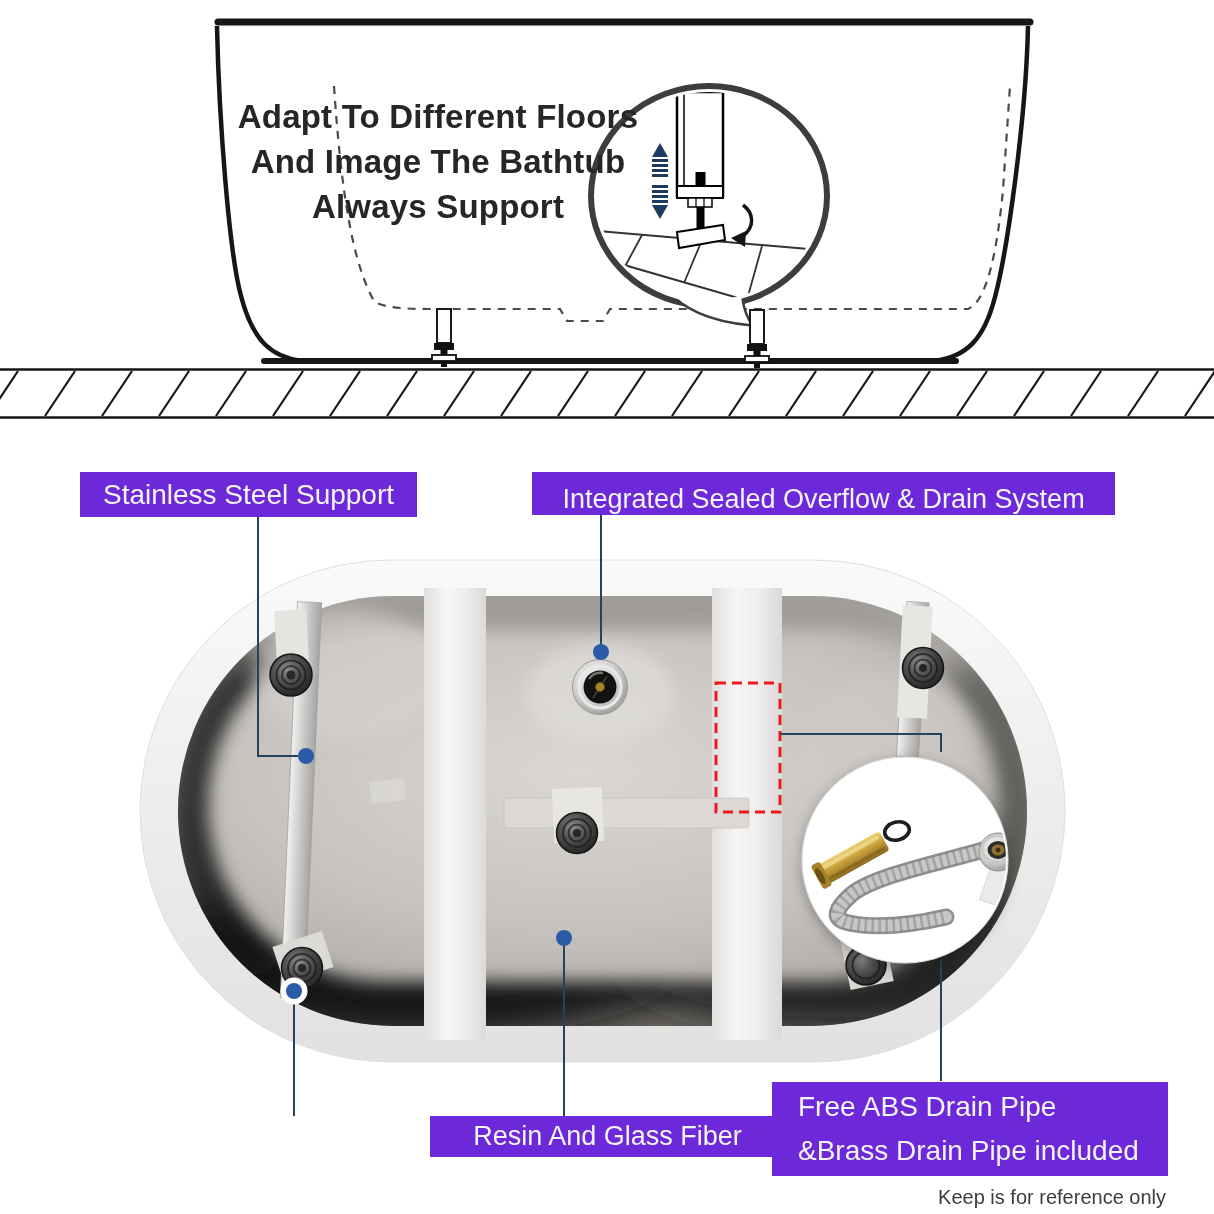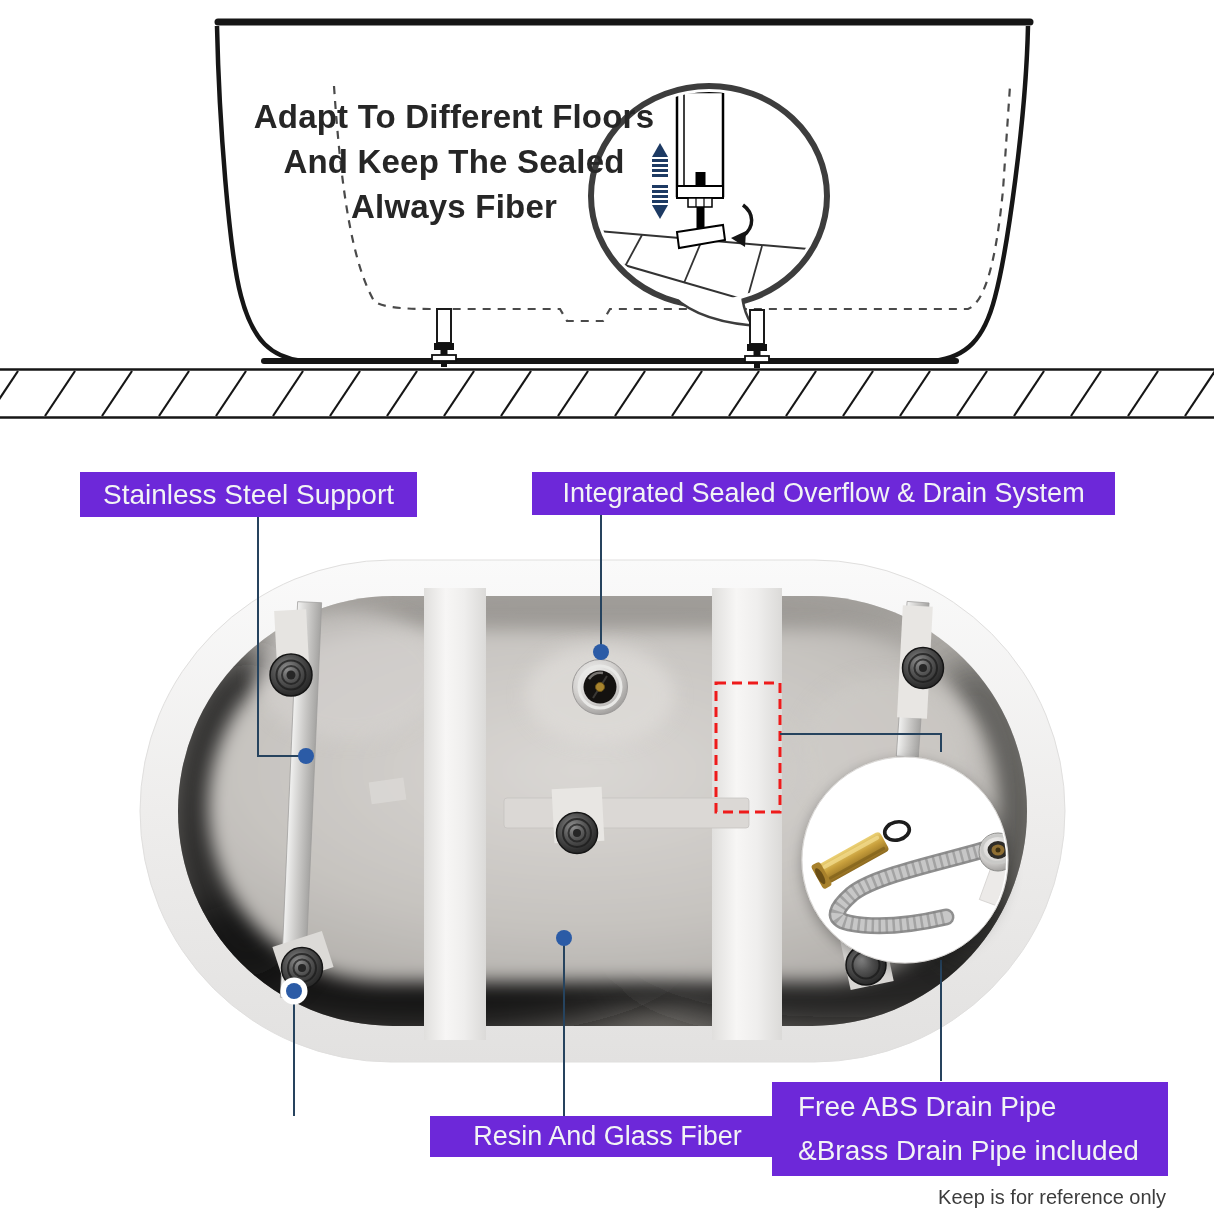--- a/index.html
+++ b/index.html
@@ -1,19 +1,19 @@
 <!DOCTYPE html>
 <html><head>
 <meta charset="utf-8">
 <style>
   html,body{margin:0;padding:0;background:#fff;}
   .canvas{position:relative;width:1214px;height:1214px;background:#fff;overflow:hidden;
           font-family:"Liberation Sans",sans-serif;}
   svg{position:absolute;left:0;display:block;}
-  .caption{position:absolute;left:234px;top:94px;width:440px;text-align:center;
+  .caption{position:absolute;left:218px;top:94px;width:440px;text-align:center;
            font-weight:bold;font-size:33px;line-height:45px;color:#262626;letter-spacing:.2px;}
   .callout{position:absolute;background:#6d28d9;color:#f2f4f5;display:flex;
            align-items:center;justify-content:center;font-size:27px;white-space:nowrap;}
   .callout.two-line{flex-direction:column;align-items:flex-start;justify-content:center;
            padding-left:26px;line-height:44px;font-size:28px;}
   .footnote{position:absolute;right:48px;top:1186px;font-size:20px;color:#3c3c3c;}
 </style>
 </head>
 <body>
 
@@ -118,22 +118,22 @@
           <line x1="1014" y1="416" x2="1044" y2="371"></line>
           <line x1="1071" y1="416" x2="1101" y2="371"></line>
           <line x1="1128" y1="416" x2="1158" y2="371"></line>
           <line x1="1185" y1="416" x2="1215" y2="371"></line>
         </g>
     </g>
   </svg>
 
   <div class="caption">
     <div>Adapt To Different Floors</div>
-    <div>And Keep The Sealed</div>
-    <div>Always Fiber</div>
+    <div>And Image The Bathtub</div>
+    <div>Always Support</div>
   </div>
 
   <svg style="top:460px" width="1214" height="754" viewBox="0 0 1214 754">
     <defs>
       <linearGradient id="outerGrad" x1="0" y1="0" x2="0" y2="1">
         <stop offset="0" stop-color="#fafafa"></stop>
           <stop offset=".5" stop-color="#eeedec"></stop>
           <stop offset="1" stop-color="#e2e1e0"></stop>
       </linearGradient>
       <linearGradient id="recessGrad" x1="0" y1="0" x2="0" y2="1">
@@ -309,21 +309,21 @@
       <circle cx="564" cy="478" r="8" fill="#2b5ba6"></circle>
       <circle cx="294" cy="531" r="13.5" fill="#ffffff"></circle>
       <circle cx="294" cy="531" r="8" fill="#2b5ba6"></circle>
     </g>
   </svg>
 
   <div class="callout" style="left:80px;top:472px;width:337px;height:45px;font-size:28px;">
     <span>Stainless Steel Support</span>
   </div>
 
-  <div class="callout" style="left:532px;top:472px;width:583px;height:43px;">
+  <div class="callout" style="left:532px;top:472px;width:583px;height:43px;align-items:flex-end;">
     <span>Integrated Sealed Overflow &amp; Drain System</span>
   </div>
 
 
   <div class="callout" style="left:430px;top:1116px;width:355px;height:41px;">
     <span>Resin And Glass Fiber</span>
   </div>
 
   <div class="callout two-line" style="left:772px;top:1082px;width:370px;height:94px;">
     <span>Free ABS Drain Pipe</span>

